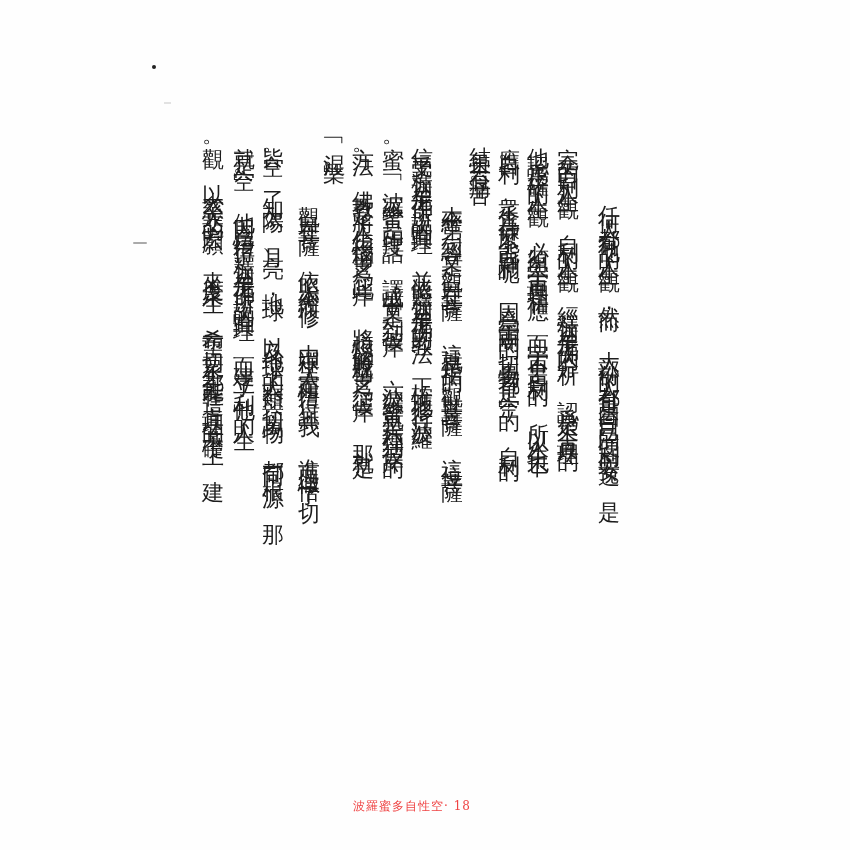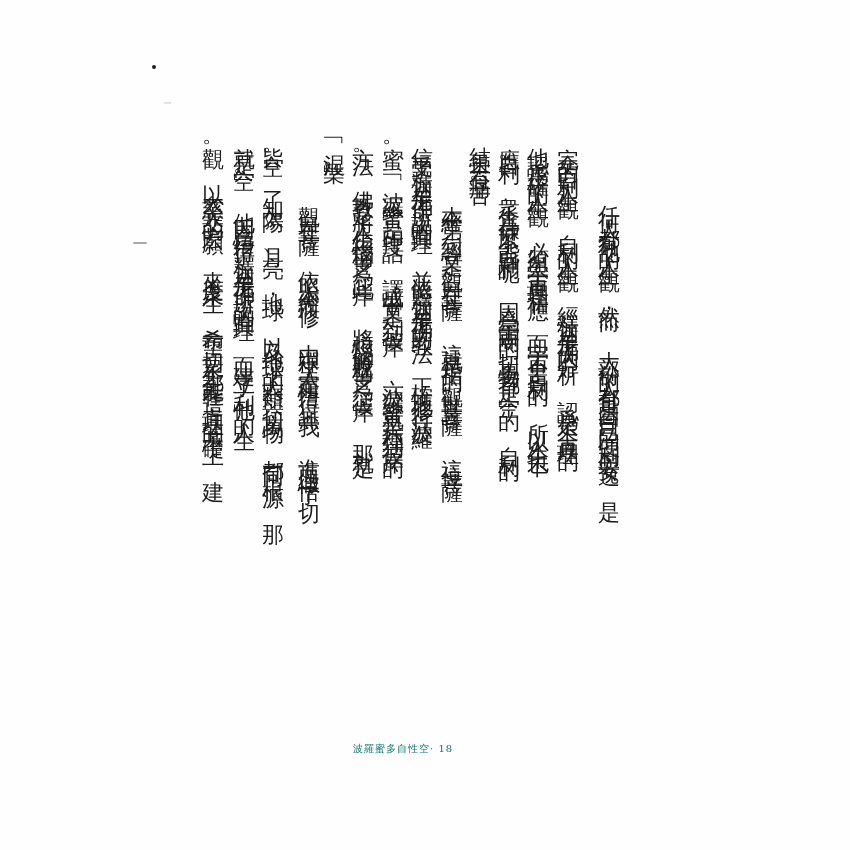--- a/index.html
+++ b/index.html
@@ -30,23 +30,23 @@
     font-size: 22px;
     line-height: 28px;
     letter-spacing: 7.2px;
     white-space: nowrap;
     color: #1c1c1c;
   }
   .col.indent { top: 188px; }
   .footer {
     position: absolute;
     left: 353px;
-    top: 742px;
-    font-size: 10px;
-    color: #0f766e;
+    top: 798px;
+    font-size: 12px;
+    color: #ef4444;
     letter-spacing: 1px;
     white-space: nowrap;
   }
   .mark-dot {
     position: absolute;
     left: 152px;
     top: 65px;
     width: 4px; height: 4px;
     border-radius: 50%;
     background: #222;

